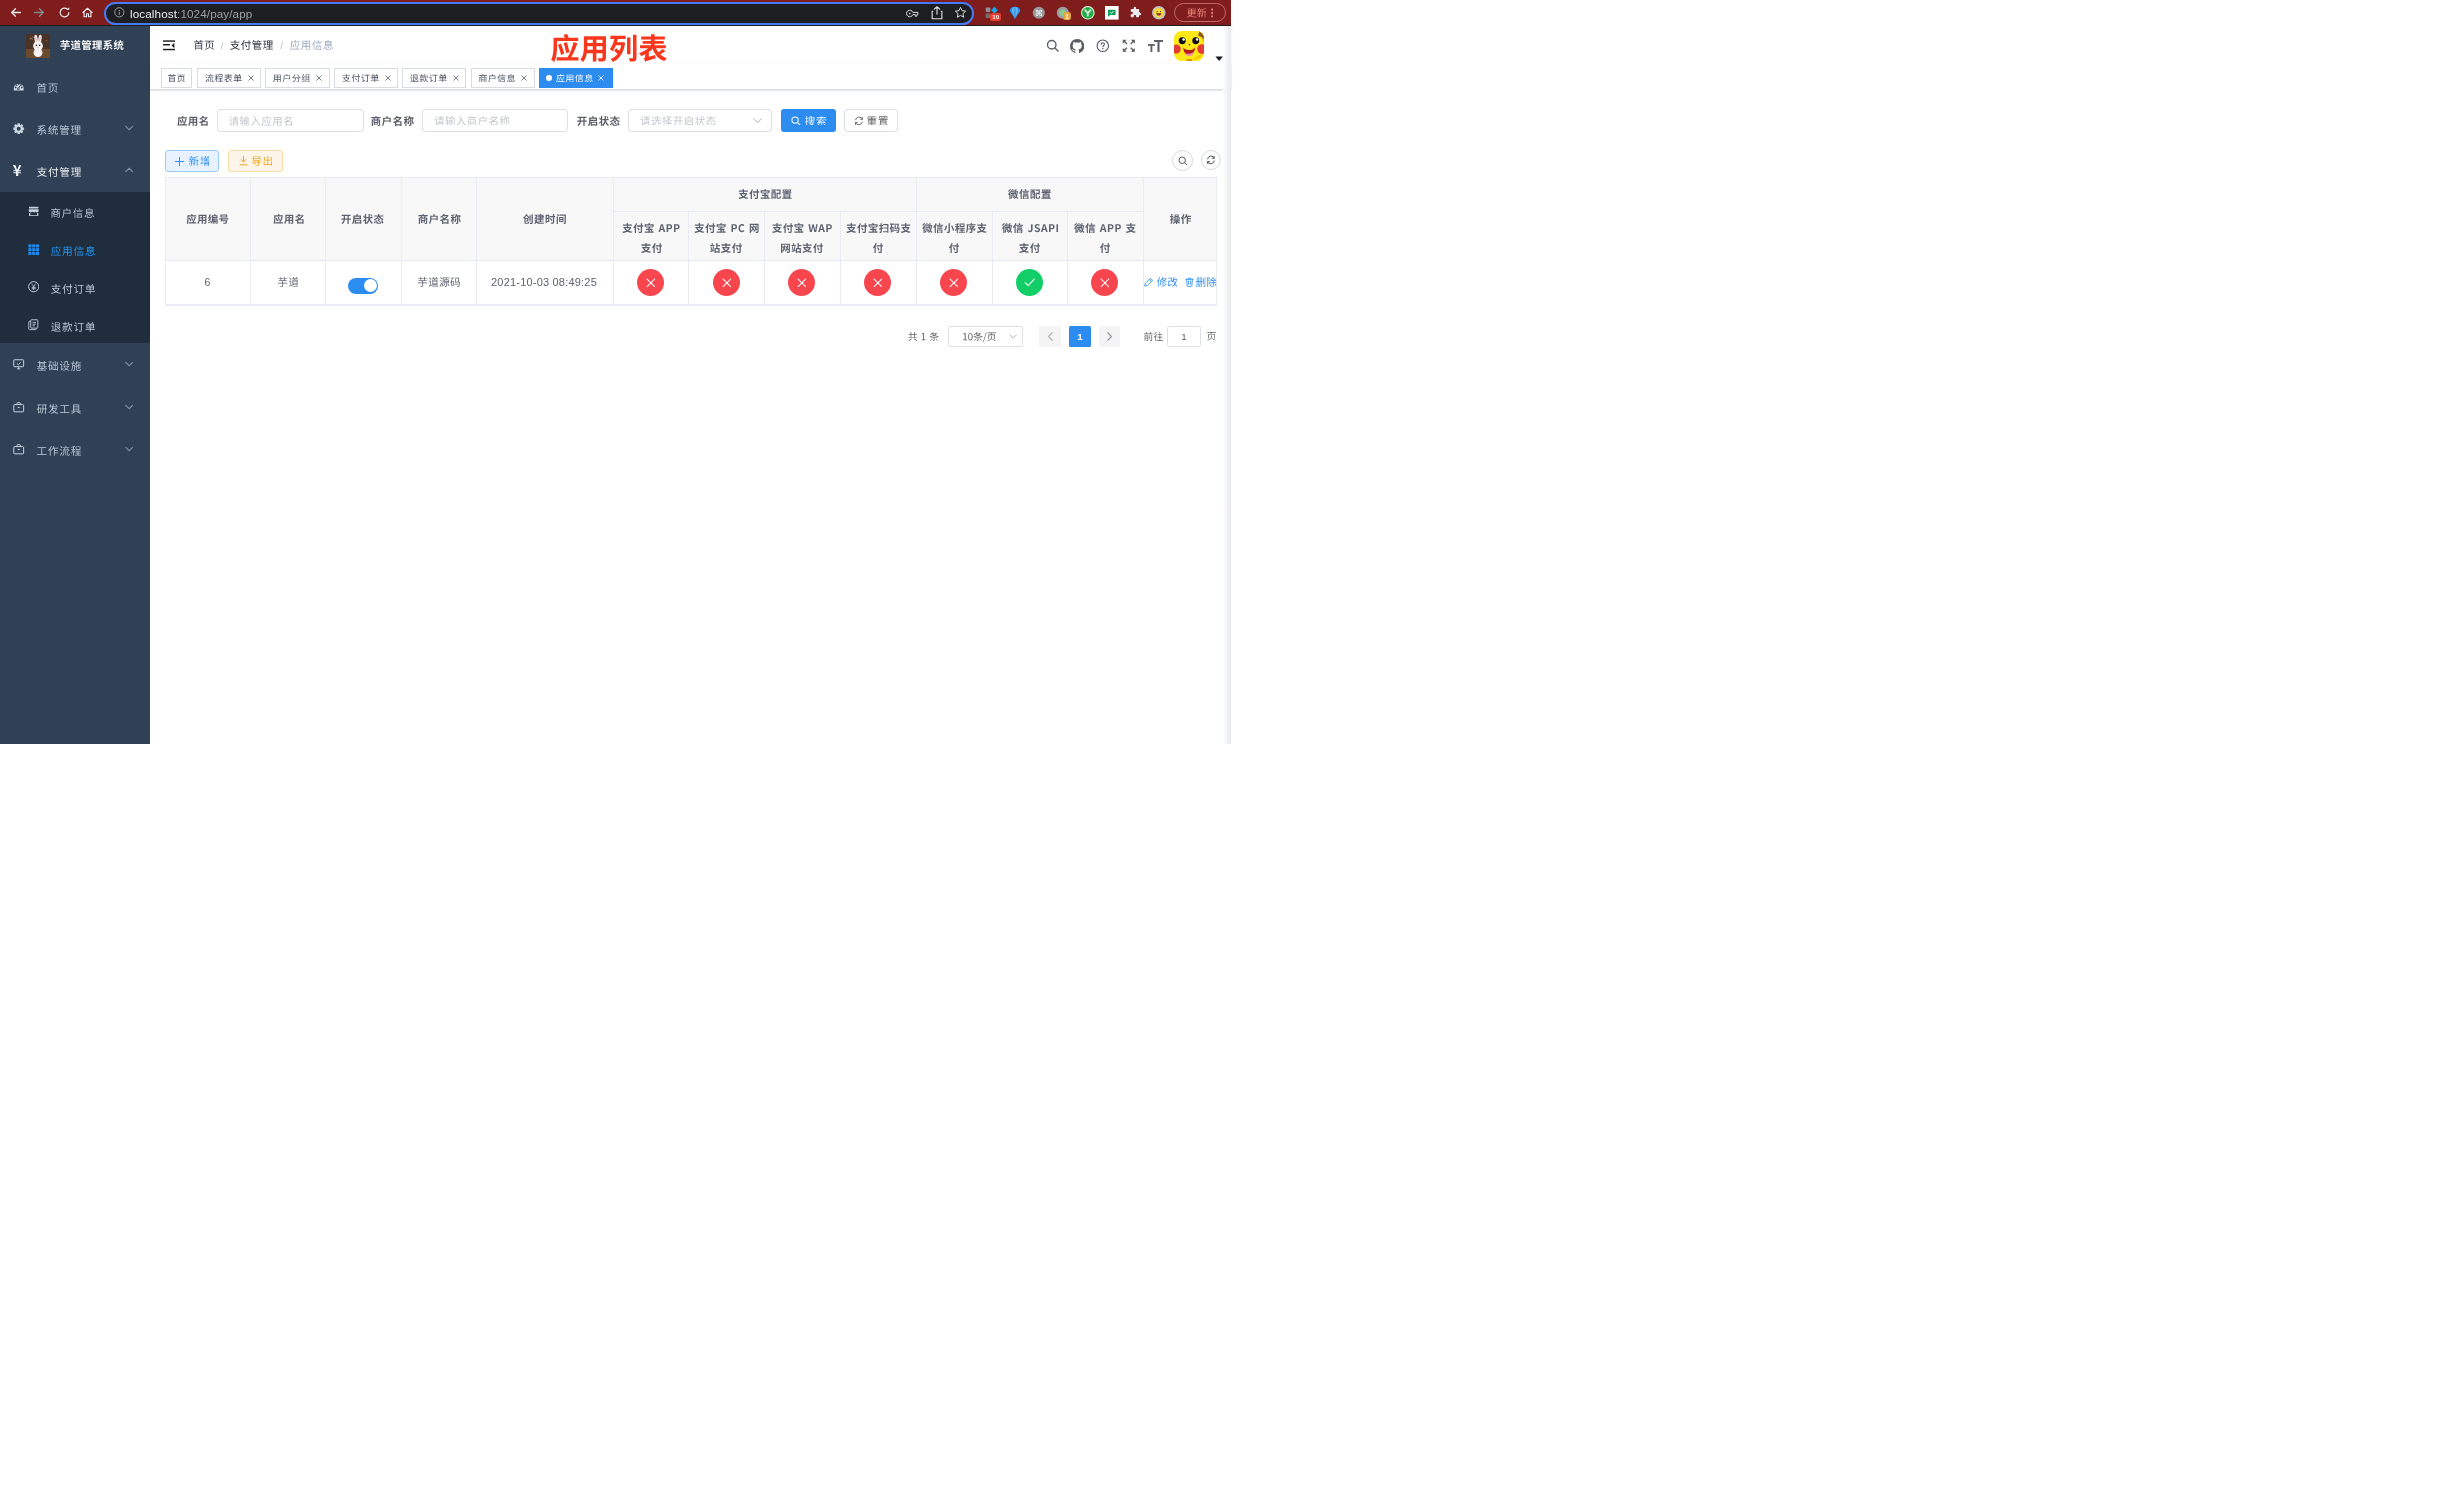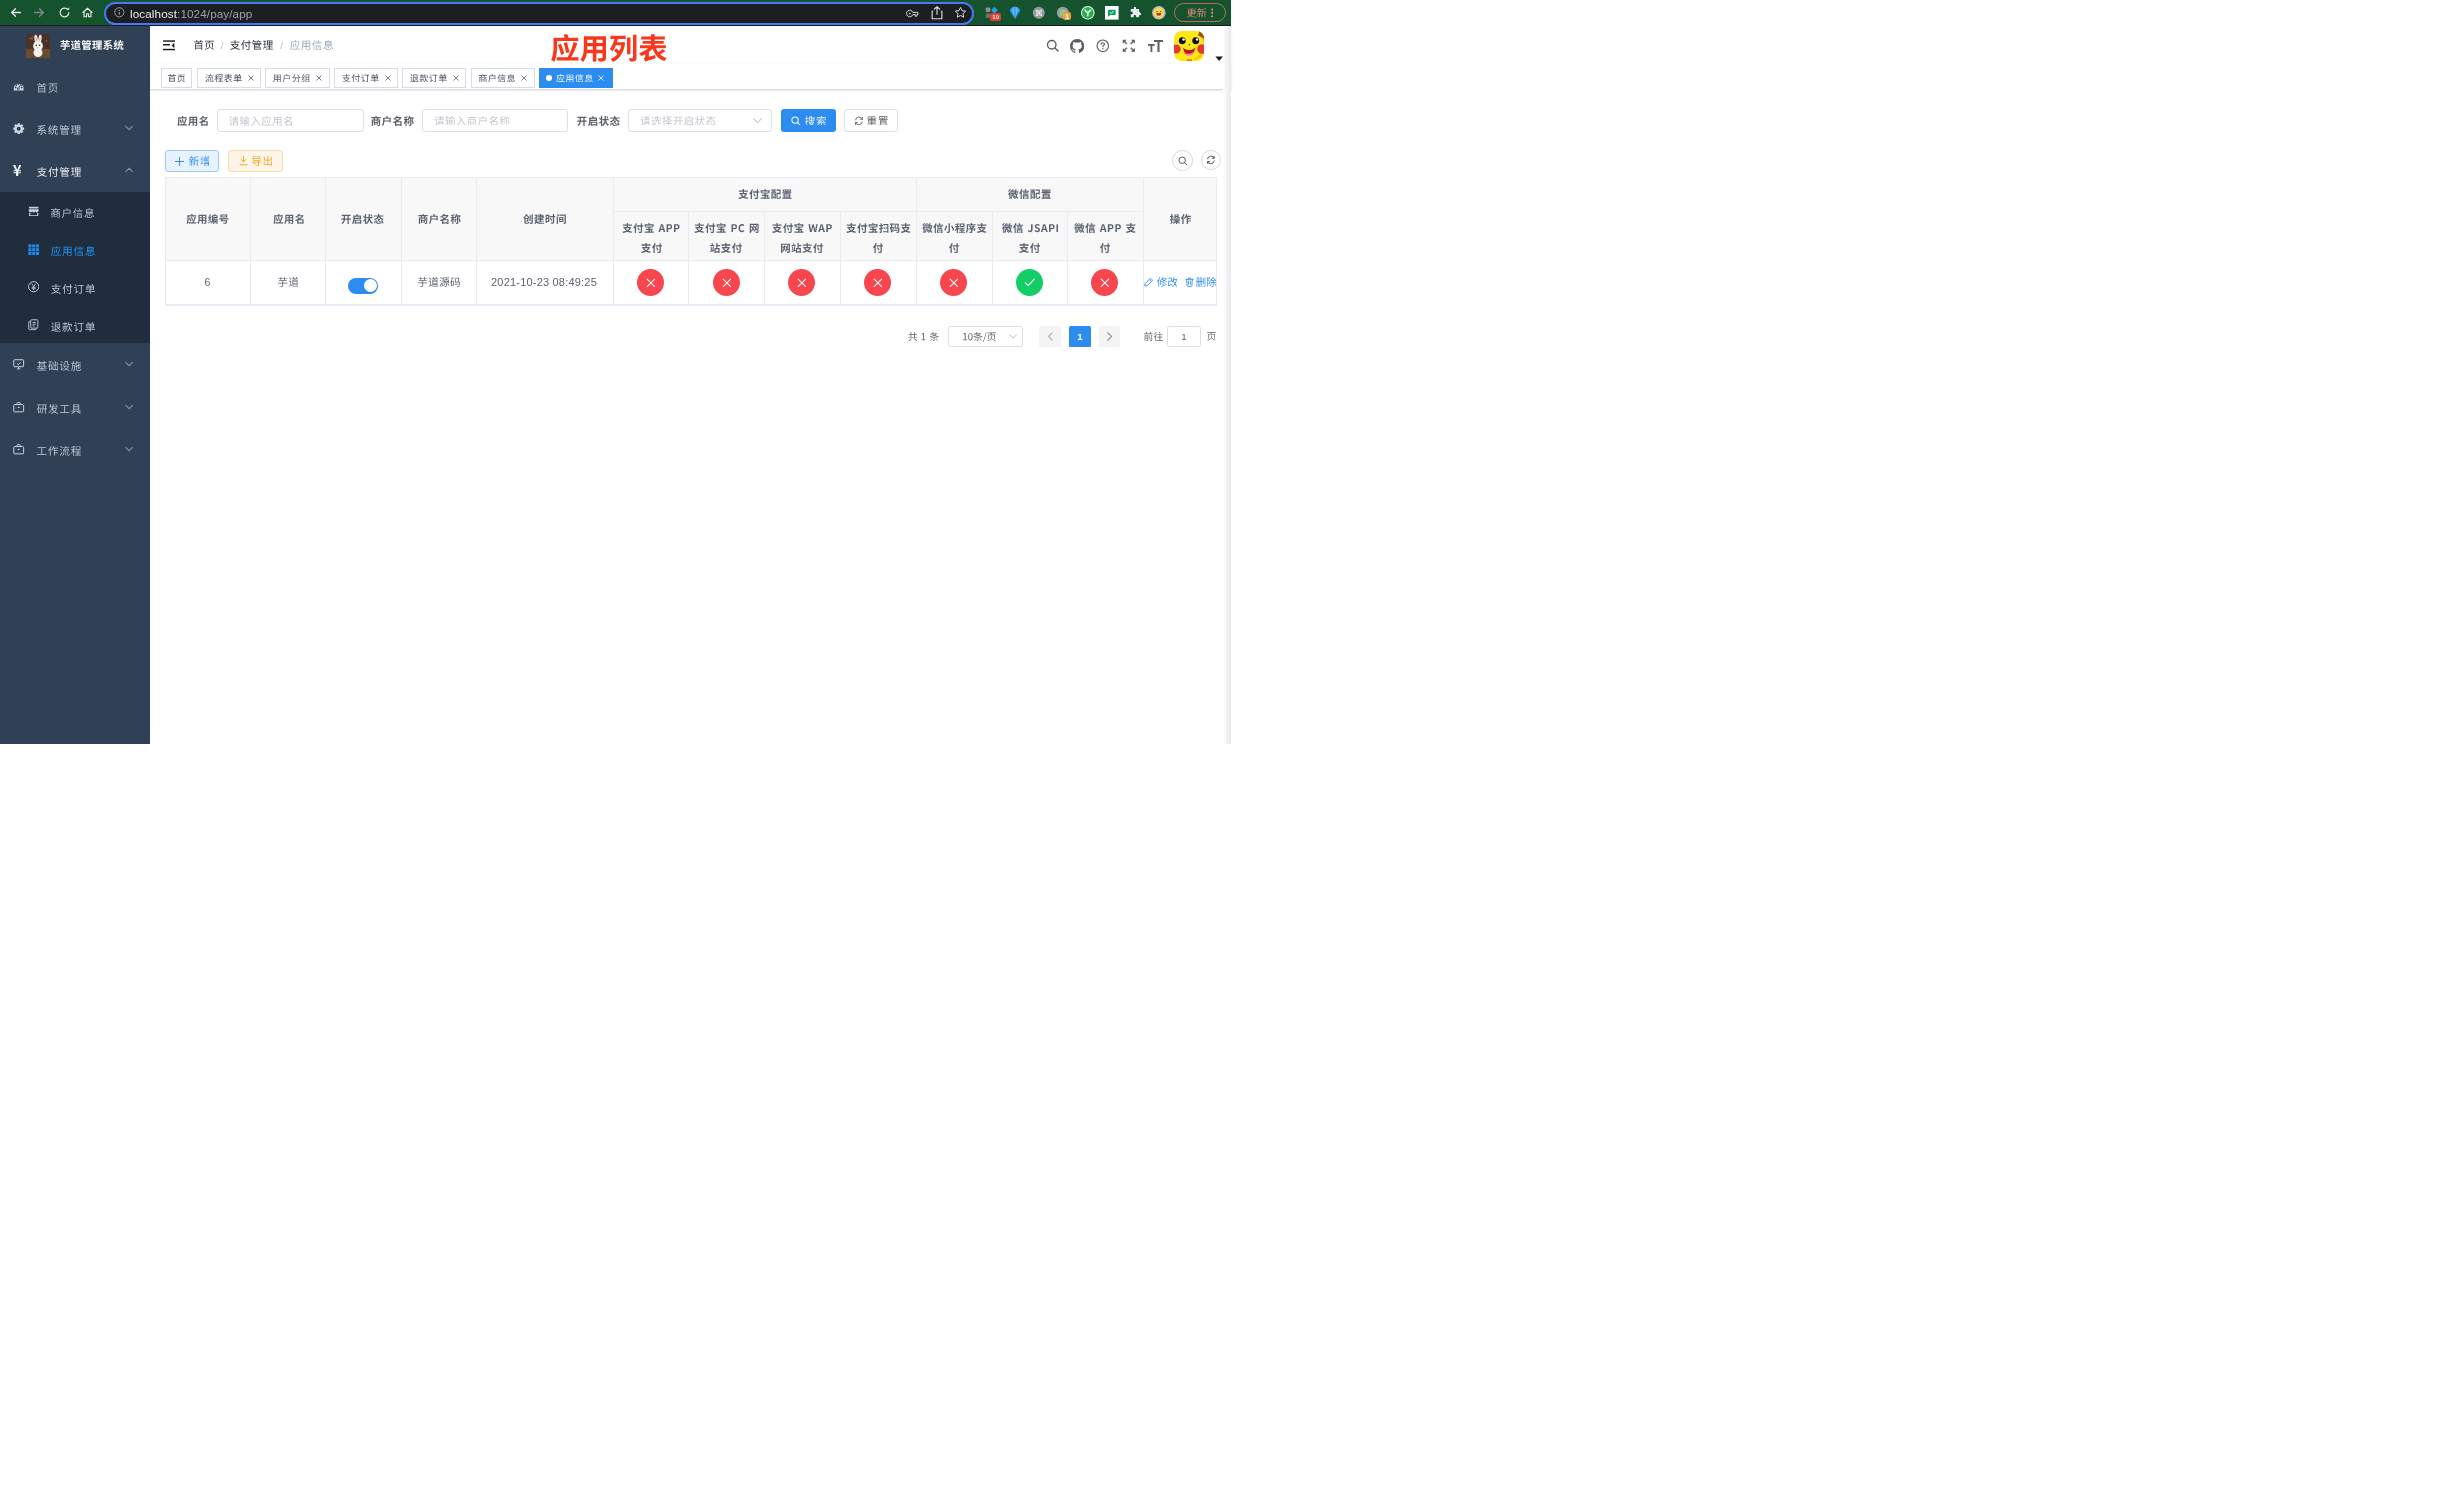--- a/index.html
+++ b/index.html
@@ -2,21 +2,21 @@
 <html style="font-size:12px"><head><meta charset="utf-8"><title>app</title><style>
 *{margin:0;padding:0;box-sizing:border-box}
 html,body{width:1231px;height:744px;overflow:hidden;background:#fff;font-family:"Liberation Sans",sans-serif;-webkit-font-smoothing:antialiased}
 .ab{position:absolute}
 .fc{display:flex;align-items:center}
 .fcc{display:flex;align-items:center;justify-content:center}
 svg{display:block}
 .fc>svg,.fcc>svg{display:inline-block}
 </style></head><body>
 <div class="ab" style="left:0;top:0;width:1231px;height:744px">
-<div class="ab" style="left:0;top:0;width:1231px;height:26px;background:#14532d;border-bottom:0.8px solid #1d1e20">
+<div class="ab" style="left:0;top:0;width:1231px;height:26px;background:#7f1d1d;border-bottom:0.8px solid #1d1e20">
       <svg class="ab" style="left:9px;top:6.4px" width="13" height="13" viewBox="0 0 17 17">
         <path d="M15 8.5H3.5M8.5 3.5l-5 5 5 5" stroke="#e8eaed" stroke-width="1.7" fill="none" stroke-linecap="round" stroke-linejoin="round"></path>
       </svg>
       <svg class="ab" style="left:33px;top:6.4px" width="13" height="13" viewBox="0 0 17 17">
         <path d="M2 8.5h11.5M8.5 3.5l5 5-5 5" stroke="#84888d" stroke-width="1.7" fill="none" stroke-linecap="round" stroke-linejoin="round"></path>
       </svg>
       <svg class="ab" style="left:58px;top:6.4px" width="13" height="13" viewBox="0 0 17 17">
         <path d="M14.2 8.5a5.7 5.7 0 1 1-1.67-4.03" stroke="#e8eaed" stroke-width="1.6" fill="none" stroke-linecap="round"></path>
         <path d="M14.6 1.5v3.5h-3.5z" fill="#e8eaed"></path>
       </svg>
@@ -630,21 +630,21 @@
       </svg>
     </div>
     <div class="ab" style="left:348px;top:278px;width:30px;height:16px;border-radius:8.3px;background:#2d8cf0"></div>
     <div class="ab" style="left:364px;top:279px;width:13px;height:13px;border-radius:50%;background:#fff"></div>
     <div class="ab fcc" style="left:401px;top:260px;width:76px;height:44px">
       <svg style="vertical-align:middle;" width="42" height="9.8" viewBox="0.80 -11.82 55.86 12.93">
         <path d="M8.8 -11.8V-10.3H5.1V-11.8H4.1V-10.3H0.9V-9.4H4.1V-8H5.1V-9.4H8.8V-8H9.8V-9.4H13.1V-10.3H9.8V-11.8ZM0.8 -4.4V-3.4H6.5V-0.3C6.5 -0 6.5 0 6.2 0C5.9 0 4.9 0 3.9 0C4 0.3 4.2 0.8 4.3 1.1C5.6 1.1 6.4 1.1 6.9 0.9C7.4 0.7 7.6 0.4 7.6 -0.3V-3.4H13.2V-4.4H7.6V-6.6H12.2V-7.5H1.9V-6.6H6.5V-4.4Z M15.4 -10.7C16.1 -10 17 -9 17.4 -8.3L18.3 -8.9C17.8 -9.6 16.9 -10.5 16.2 -11.2ZM20.9 -5.2H25.6V-4H20.9ZM20.9 -3.2H25.6V-2.1H20.9ZM20.9 -7.1H25.6V-5.9H20.9ZM19.9 -7.9V-1.2H26.6V-7.9H23.2C23.4 -8.2 23.6 -8.6 23.7 -9H27.8V-9.9H25.1C25.5 -10.4 25.8 -10.9 26.2 -11.5L25.1 -11.8C24.9 -11.2 24.5 -10.5 24.1 -9.9H21.5L22.2 -10.2C22 -10.7 21.6 -11.4 21.2 -11.8L20.3 -11.4C20.7 -11 21.1 -10.3 21.2 -9.9H18.9V-9H22.6C22.5 -8.7 22.4 -8.2 22.2 -7.9ZM18.2 -6.8H15.2V-5.8H17.2V-1.4C16.5 -1.2 15.8 -0.6 15.1 0.1L15.7 1C16.5 0.1 17.2 -0.7 17.7 -0.7C18 -0.7 18.4 -0.2 19 0.1C20 0.6 21.2 0.8 22.9 0.8C24.2 0.8 26.7 0.7 27.7 0.6C27.7 0.4 27.9 -0.1 28 -0.4C26.6 -0.2 24.5 -0.1 22.9 -0.1C21.4 -0.1 20.2 -0.2 19.3 -0.7C18.8 -1 18.4 -1.3 18.2 -1.4Z M36.5 -5.7H40.8V-4.5H36.5ZM36.5 -7.7H40.8V-6.5H36.5ZM36.1 -2.9C35.6 -1.9 35 -1 34.4 -0.3C34.6 -0.1 35 0.1 35.2 0.3C35.8 -0.4 36.5 -1.6 37 -2.6ZM40 -2.6C40.6 -1.7 41.3 -0.6 41.6 0.1L42.5 -0.3C42.2 -1 41.5 -2.1 40.9 -3ZM30.2 -10.9C31 -10.4 32 -9.7 32.6 -9.3L33.2 -10.1C32.6 -10.5 31.6 -11.2 30.8 -11.6ZM29.5 -7.1C30.3 -6.7 31.4 -6 31.9 -5.6L32.5 -6.4C32 -6.8 30.9 -7.4 30.1 -7.8ZM29.8 0.3 30.8 0.9C31.4 -0.4 32.2 -2.1 32.8 -3.6L32 -4.2C31.3 -2.6 30.4 -0.8 29.8 0.3ZM33.7 -11.1V-7.2C33.7 -4.9 33.6 -1.8 32 0.5C32.2 0.6 32.7 0.9 32.9 1.1C34.5 -1.3 34.8 -4.8 34.8 -7.2V-10.1H42.3V-11.1ZM38.1 -9.9C38 -9.5 37.8 -8.9 37.7 -8.5H35.6V-3.7H38.1V0C38.1 0.2 38 0.2 37.9 0.2C37.7 0.2 37.1 0.2 36.4 0.2C36.5 0.5 36.7 0.9 36.7 1.1C37.6 1.1 38.2 1.1 38.6 1C39 0.8 39.1 0.5 39.1 0V-3.7H41.8V-8.5H38.7C38.9 -8.9 39.1 -9.3 39.3 -9.7Z M49.2 -2.9V-1.9H54.6V-2.9ZM50.4 -9.1C50.3 -7.7 50.1 -5.8 49.9 -4.7H50.2L55.6 -4.7C55.3 -1.6 55 -0.4 54.6 -0C54.5 0.1 54.4 0.1 54.1 0.1C53.9 0.1 53.2 0.1 52.6 0.1C52.7 0.3 52.8 0.7 52.9 1C53.5 1.1 54.2 1.1 54.5 1C55 1 55.2 0.9 55.5 0.6C56 0.1 56.3 -1.4 56.6 -5.2C56.6 -5.3 56.7 -5.6 56.7 -5.6H54.9C55.1 -7.4 55.4 -9.5 55.5 -10.9L54.7 -11L54.6 -10.9H49.7V-10H54.4C54.3 -8.7 54.1 -7 53.9 -5.6H51C51.1 -6.7 51.3 -8 51.4 -9ZM44.2 -11V-10.1H45.9C45.5 -7.9 44.9 -5.9 43.9 -4.6C44.1 -4.3 44.3 -3.7 44.4 -3.5C44.6 -3.8 44.9 -4.2 45.1 -4.6V0.5H46V-0.6H48.6V-6.7H46C46.4 -7.8 46.7 -8.9 46.9 -10.1H49V-11ZM46 -5.8H47.7V-1.6H46Z" fill="#5c6270"></path>
       </svg>
     </div>
     <div class="ab fcc" style="left:476px;top:260px;width:136px;height:44px">
-      <span style="font-size:11px;color:#5c6270;letter-spacing:0.2px">2021-10-23 08:49:25</span>
+      <span style="font-size:11px;color:#5c6270;letter-spacing:0.2px">2021-10-03 08:49:25</span>
     </div>
     <div class="ab fcc" style="left:637px;top:269px;width:27px;height:27px;border-radius:50%;background:#f8464e">
       <svg width="9.8" height="9.8" viewBox="0 0 13 13">
         <path d="M1.5 1.5l10 10M11.5 1.5l-10 10" stroke="#fff" stroke-width="1.4" stroke-linecap="round"></path>
       </svg>
     </div>
     <div class="ab fcc" style="left:713px;top:269px;width:27px;height:27px;border-radius:50%;background:#f8464e">
       <svg width="9.8" height="9.8" viewBox="0 0 13 13">
         <path d="M1.5 1.5l10 10M11.5 1.5l-10 10" stroke="#fff" stroke-width="1.4" stroke-linecap="round"></path>
       </svg>

